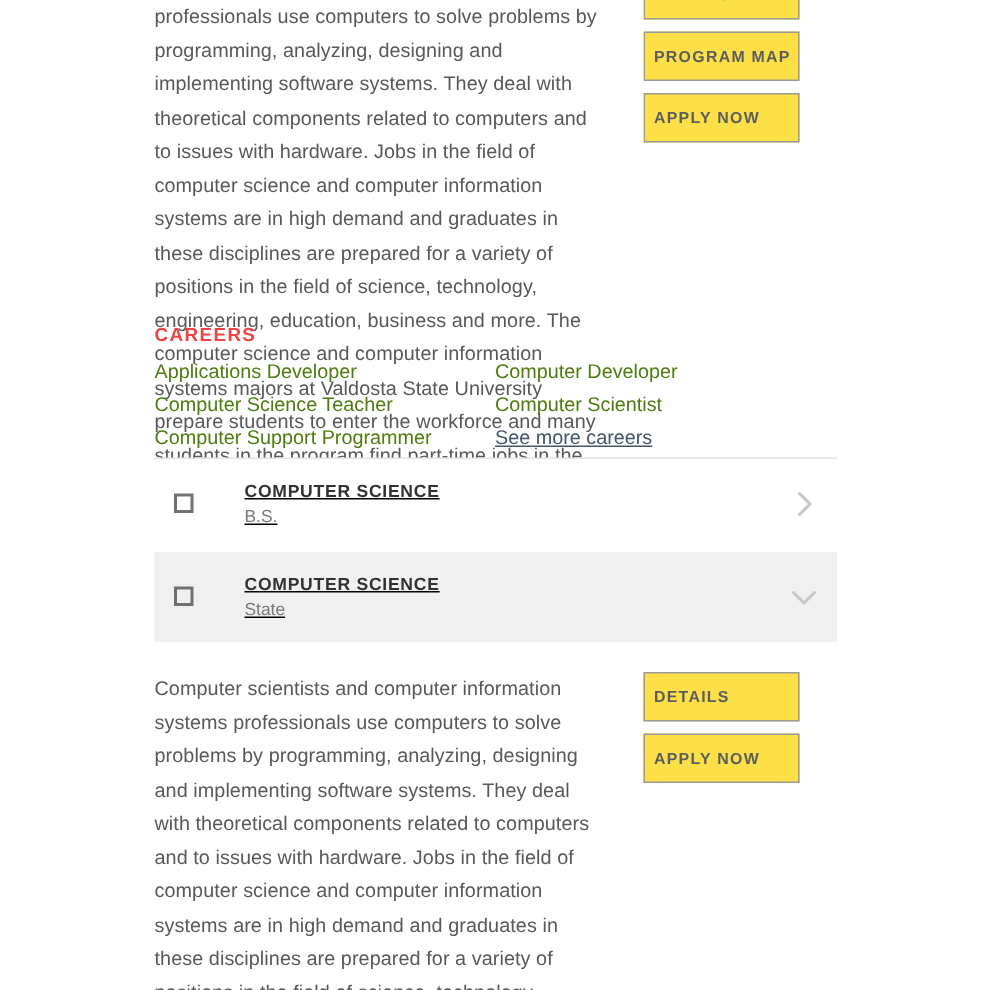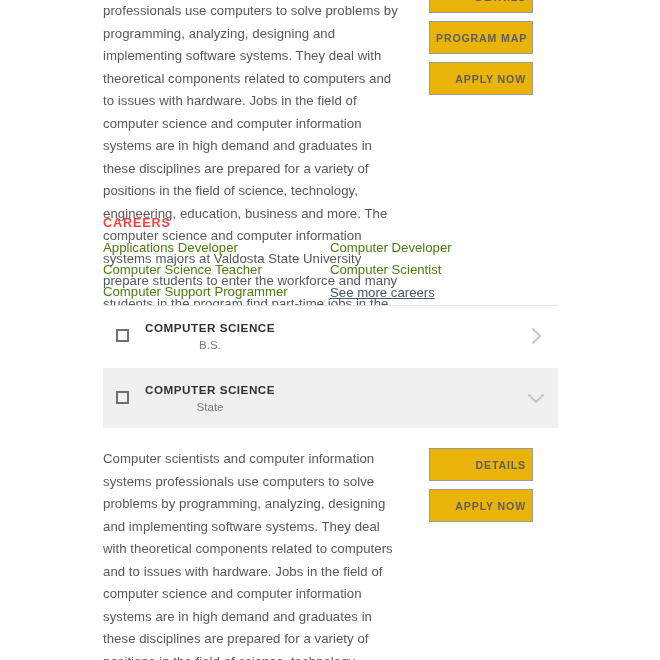--- a/index.html
+++ b/index.html
@@ -43,26 +43,26 @@
     width: 116px;
   }
   .btn {
     display: block;
     box-sizing: border-box;
     width: 104px;
     height: 33px;
     line-height: 31px;
     margin-bottom: 8px;
     border: 1px solid #9a9a9a;
-    background: #eab308;
+    background: #fde047;
     color: #5c5d5f;
     font-size: 10.6px;
     font-weight: 700;
     letter-spacing: 0.85px;
-    text-align: right;
+    text-align: left;
     font-family: "Liberation Sans", sans-serif;
     cursor: pointer;
     white-space: nowrap;
   }
 
   
   .clip-top {
     position: absolute;
     left: 0;
     top: -20px;
@@ -134,38 +134,38 @@
     top: 23px;
     width: 13px;
     height: 13px;
     box-sizing: border-box;
     border: 2px solid #6f7072;
     background: transparent;
     cursor: pointer;
   }
   .acc-text {
     position: absolute;
-    left: 42px;
+    left: 60px;
     top: 14px;
+    text-decoration: underline;
   }
   .acc-title {
     font-size: 11.7px;
     font-weight: 700;
     color: #303133;
     letter-spacing: 0.5px;
     line-height: 15px;
     white-space: nowrap;
   }
   .acc-sub {
     font-size: 11.6px;
     color: #76777a;
     line-height: 15px;
     margin-top: 2px;
     white-space: nowrap;
-    text-align: center;
   }
   .acc-chevron {
     position: absolute;
     right: 10px;
     top: 18px;
     width: 24px;
     height: 24px;
   }
   .acc-chevron svg {
     display: block;

